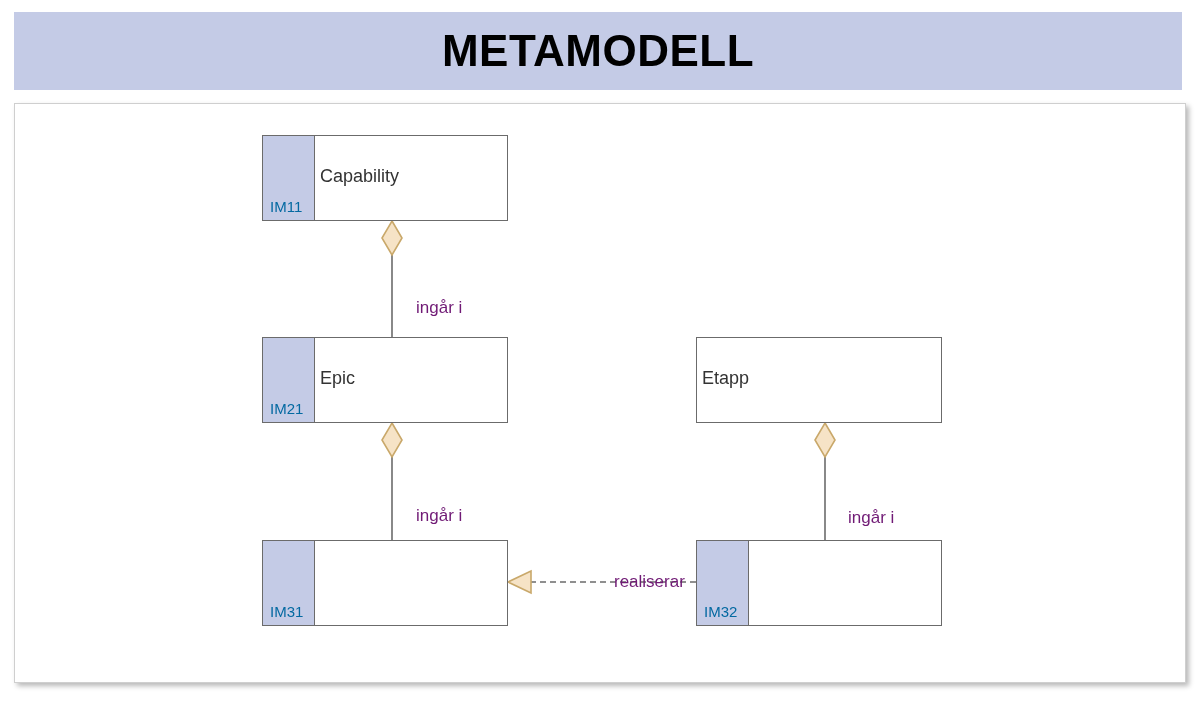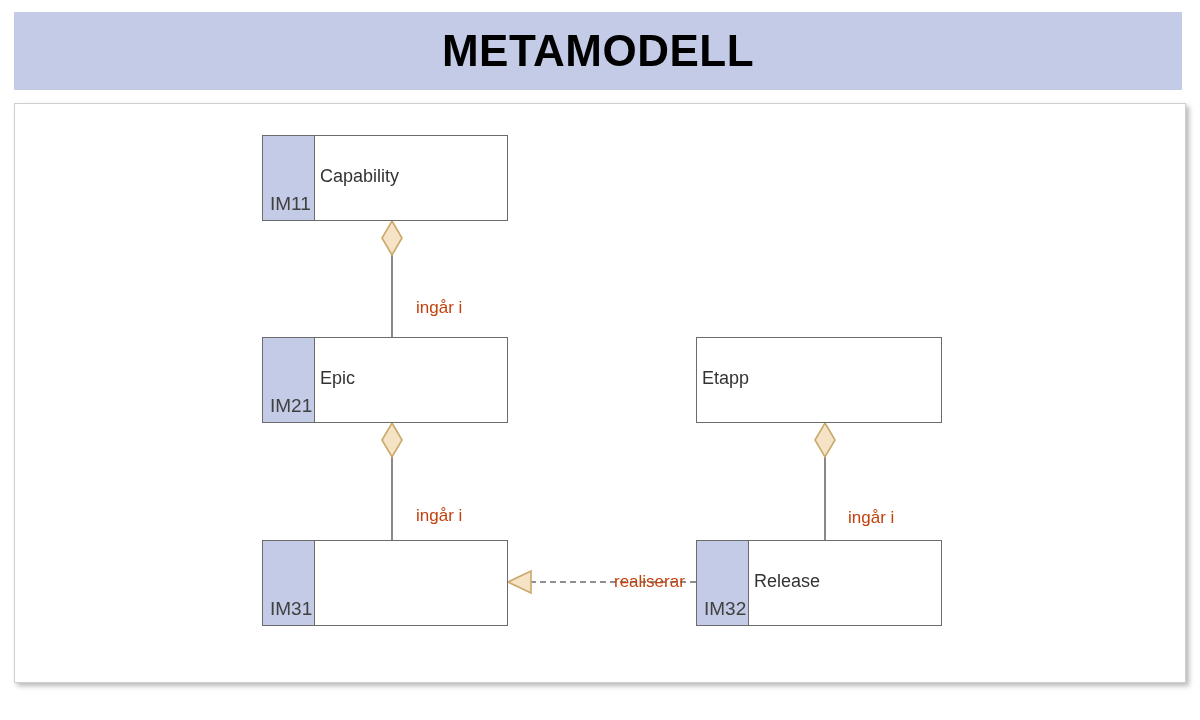--- a/index.html
+++ b/index.html
@@ -71,22 +71,22 @@
     flex: 0 0 52px;
     background: #c4cbe6;
     border-right: 1px solid #6b6b6b;
     box-sizing: border-box;
     position: relative;
   }
   .uml-box-code {
     position: absolute;
     left: 7px;
     bottom: 5px;
-    font-size: 19px;
-    color: #404040;
+    font-size: 15px;
+    color: #0369a1;
     font-family: "Liberation Sans", sans-serif;
     white-space: nowrap;
     margin-top: 47px;
   }
   .uml-box-body {
     flex: 1 1 auto;
     position: relative;
     background: #ffffff;
   }
   .uml-box-name {
@@ -96,21 +96,21 @@
     font-size: 18px;
     color: #333333;
     font-family: "Liberation Sans", sans-serif;
     white-space: nowrap;
   }
 
   
   .edge-label {
     position: absolute;
     font-size: 17px;
-    color: #c2410c;
+    color: #701a75;
     font-family: "Liberation Sans", sans-serif;
     white-space: nowrap;
     background: transparent;
   }
 
   
   #connector-layer {
     position: absolute;
     left: 0; top: 0;
     width: 1172px;
@@ -182,23 +182,20 @@
     <div class="uml-box" style="left:247px; top:436px; width:246px; height:86px;">
       <div class="uml-box-strip">
         <span class="uml-box-code">IM31</span>
       </div>
     </div>
 
     <div class="uml-box" style="left:681px; top:436px; width:246px; height:86px;">
       <div class="uml-box-strip">
         <span class="uml-box-code">IM32</span>
       </div>
-      <div class="uml-box-body">
-        <span class="uml-box-name">Release</span>
-      </div>
     </div>
 
     <span class="edge-label" style="left:401px; top:194px;">ingår i</span>
 
     <span class="edge-label" style="left:401px; top:402px;">ingår i</span>
 
     <span class="edge-label" style="left:833px; top:404px;">ingår i</span>
 
     <span class="edge-label" style="left:599px; top:468px;">realiserar</span>
 

